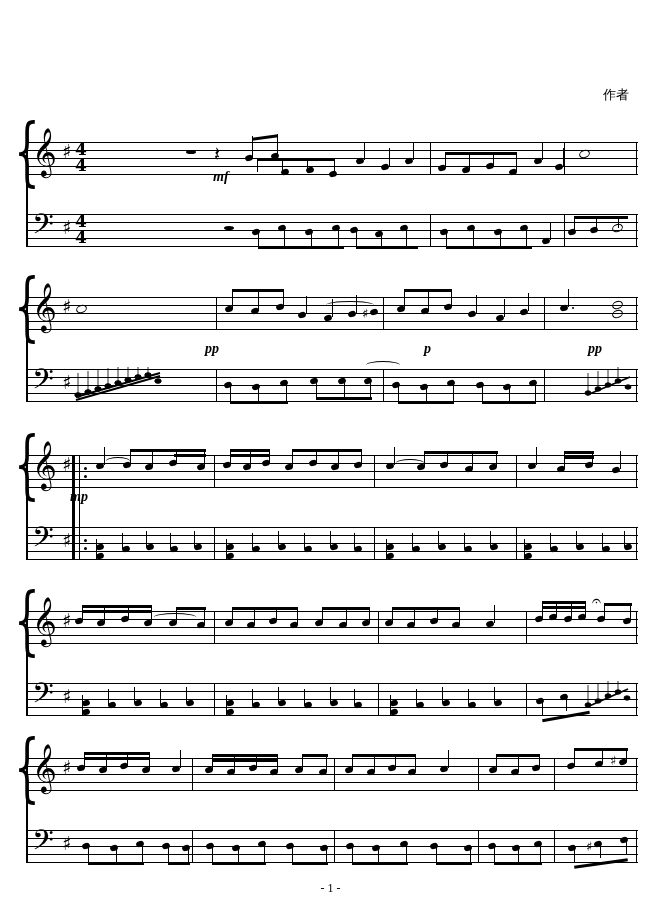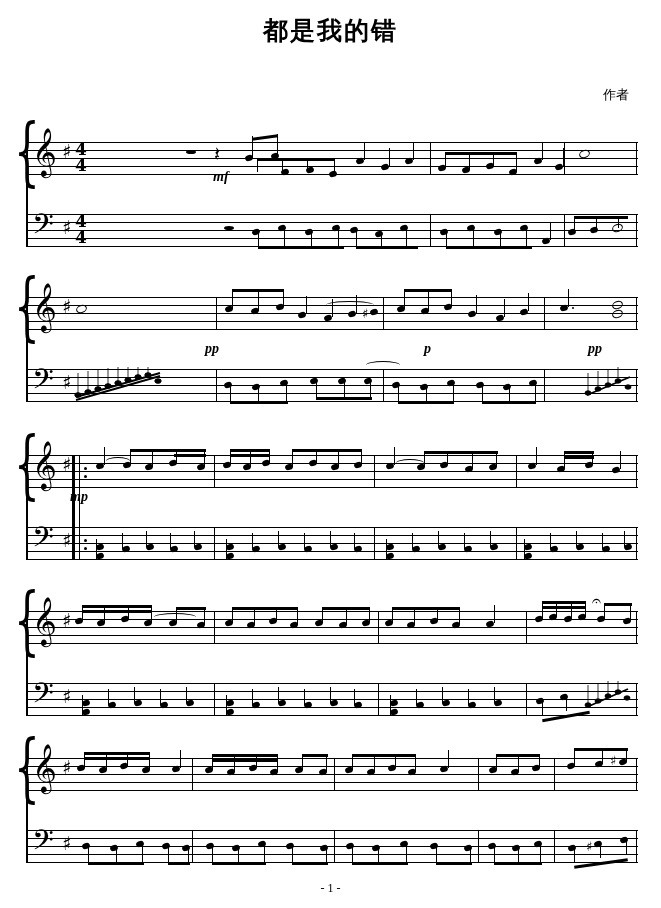--- a/index.html
+++ b/index.html
@@ -188,21 +188,20 @@
   .grace {
     position: absolute;
     font-size: 9px;
   }
 </style>
 </head>
 <body>
 
 <div class="page">
 
-  <div class="title">都是我的错</div>
   <div class="composer">作者</div>
 
   <div class="system" style="top:128px;height:130px;">
     <div class="brace">{</div>
     <div class="sysbar" style="top:14px;height:104px;"></div>
 
     <div class="staff" style="top:14px;">
       <div class="line"></div>
         <div class="line"></div>
         <div class="line"></div>

